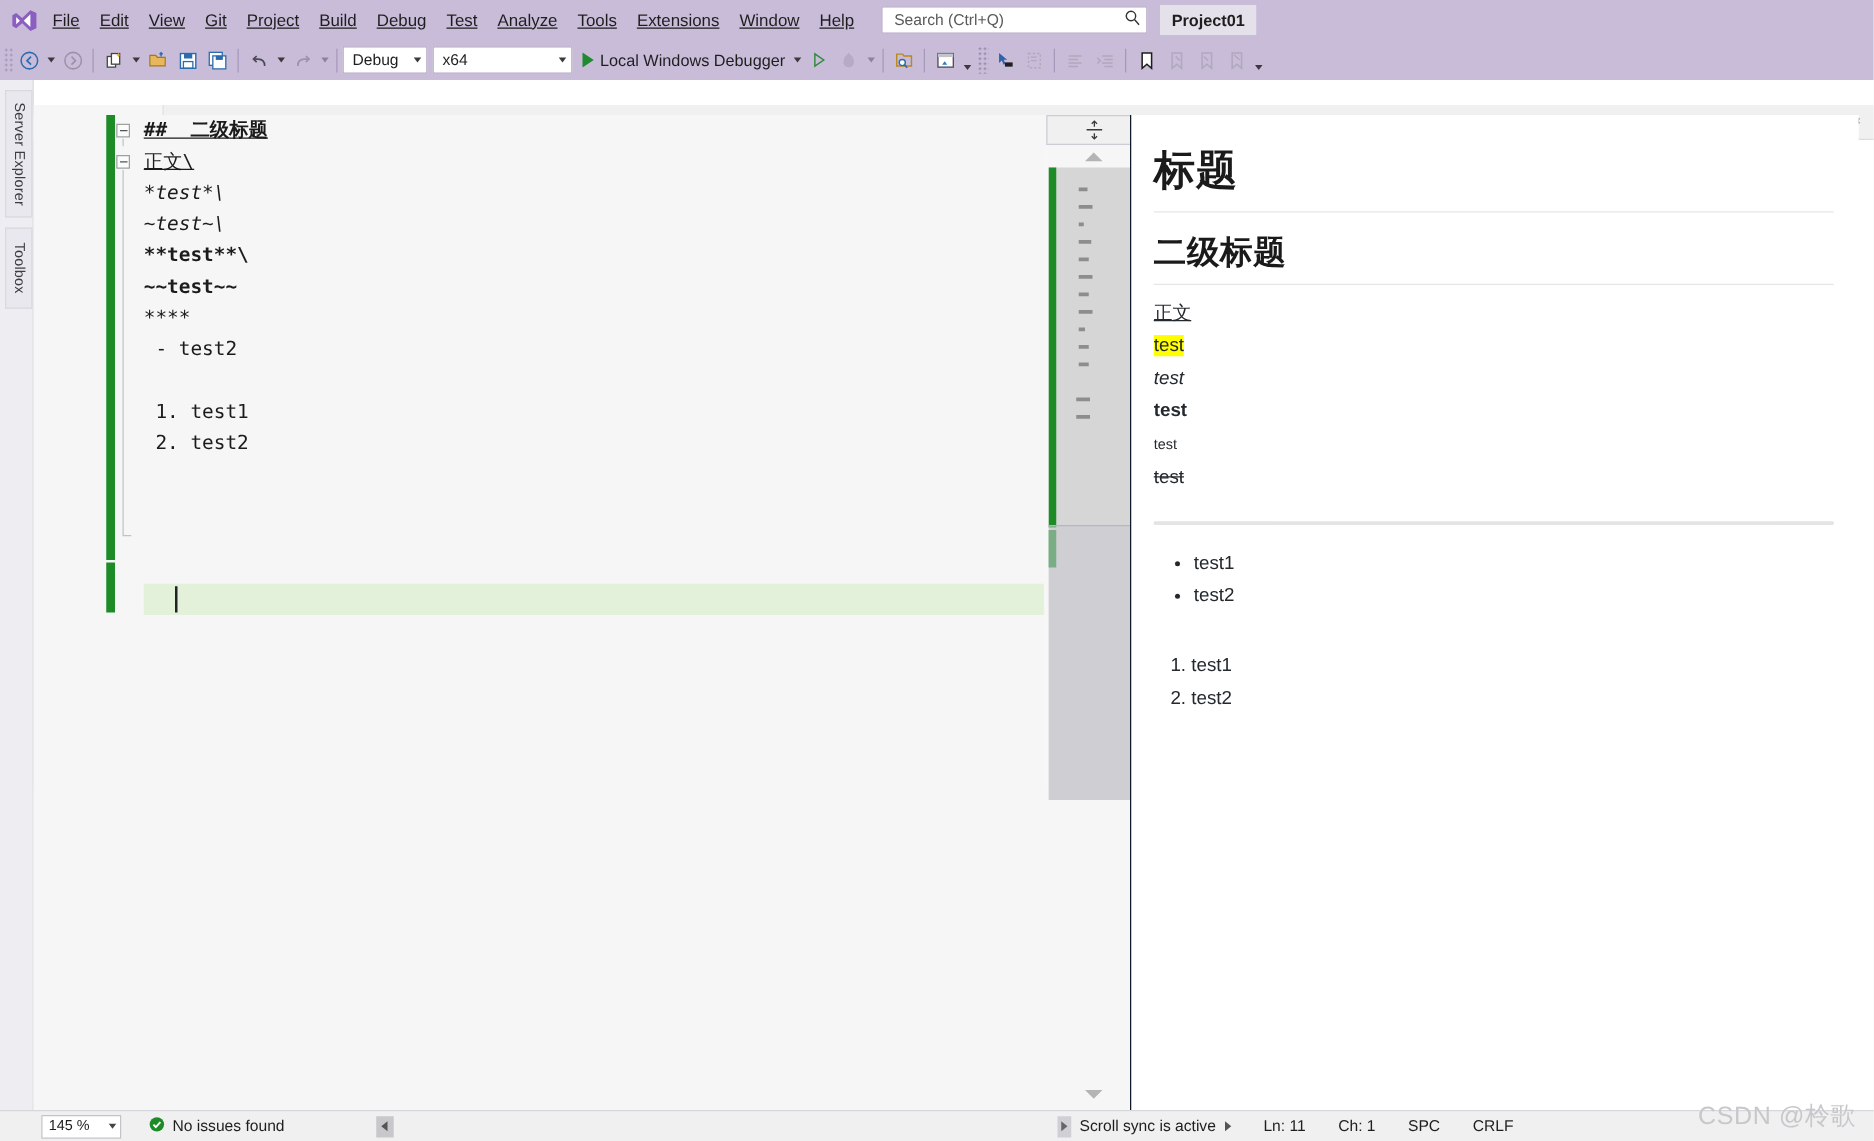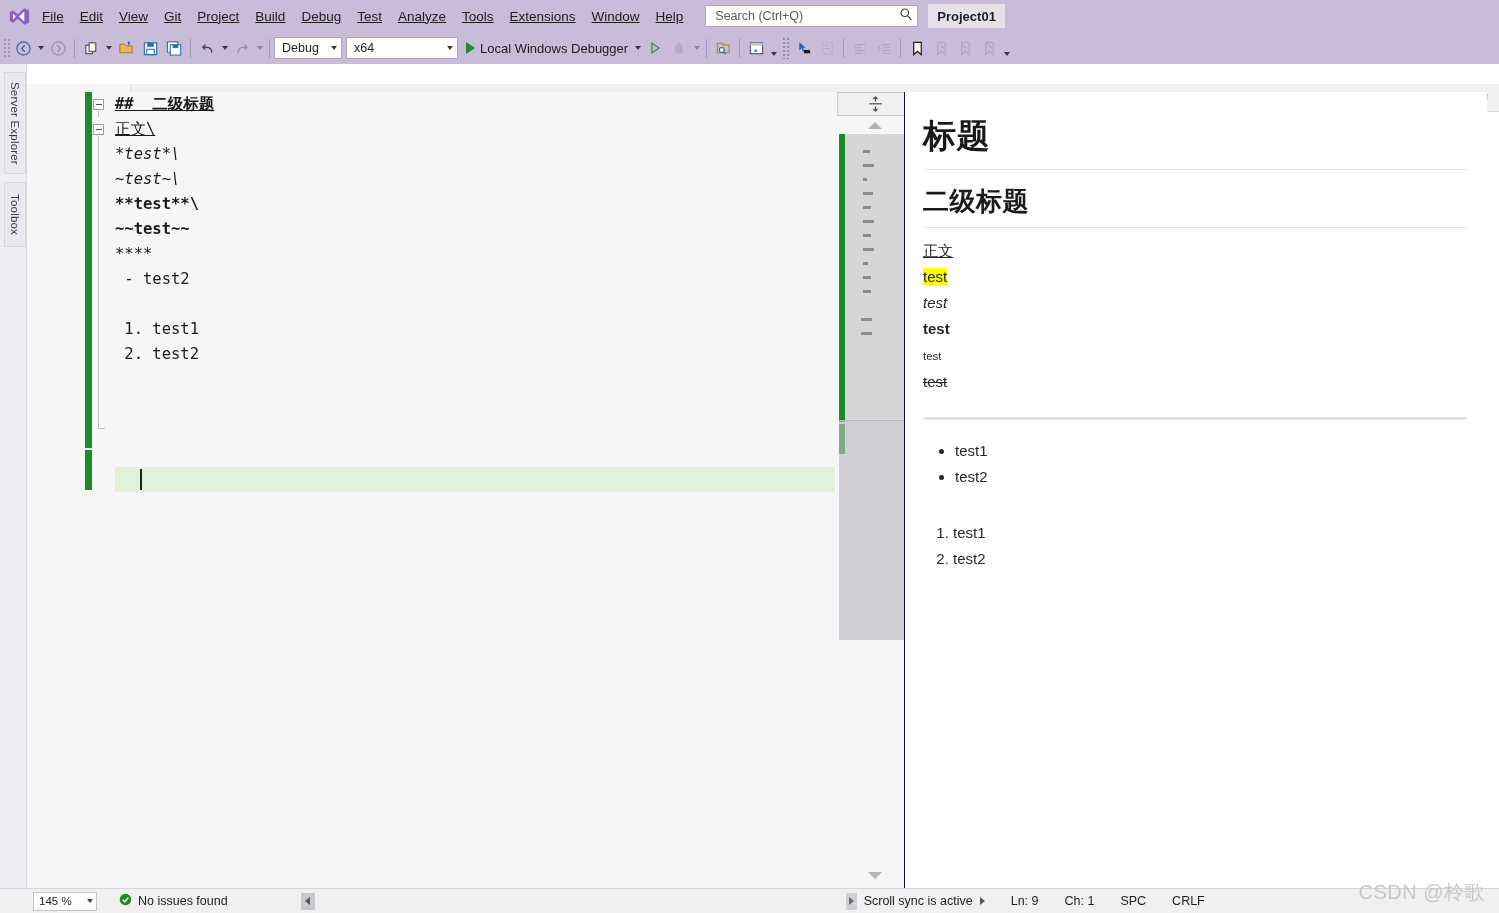--- a/index.html
+++ b/index.html
@@ -600,20 +600,20 @@
     </div>
 
     <div class="sync">
       <span class="sync-tri-box">
           <span class="sync-tri"></span>
         </span>
       <span>Scroll sync is active</span>
       <span class="sb-arrow-r"></span>
     </div>
 
-    <div class="sb-item">Ln: 9</div>
+    <div class="sb-item">Ln: 11</div>
     <div class="sb-item">Ch: 1</div>
     <div class="sb-item">SPC</div>
     <div class="sb-item">CRLF</div>
   </div>
 
   <div class="watermark">CSDN @柃歌</div>
 </div>
 
 </body></html>

